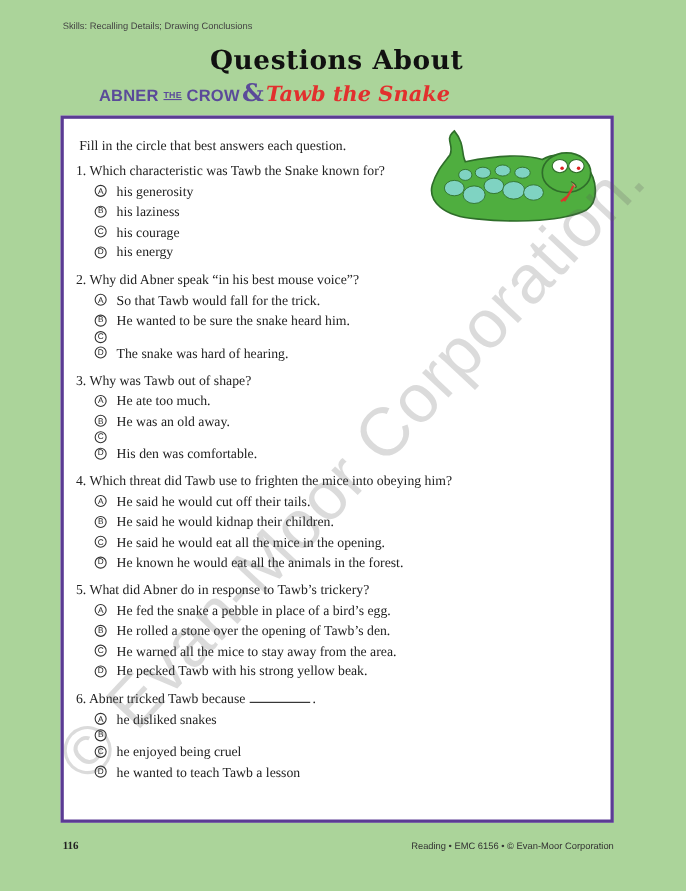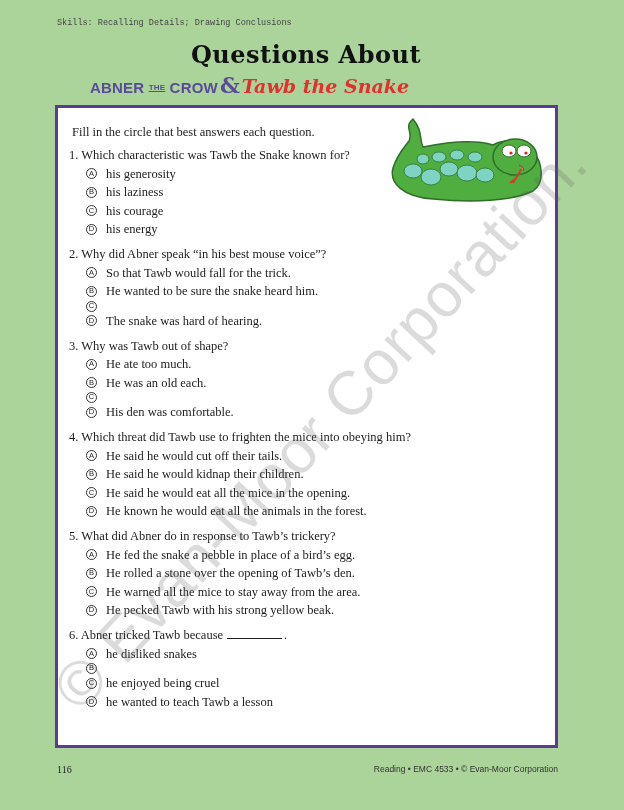--- a/index.html
+++ b/index.html
@@ -1,21 +1,21 @@
 <!DOCTYPE html>
 <html><head>
 <meta charset="utf-8">
 <style>
   html, body { margin:0; padding:0; }
   body {
     width:624px; height:810px; background:#abd49a; position:relative; overflow:hidden;
     font-family:"Liberation Serif", serif; color:#222;
   }
   .skills {
-    position:absolute; left:57px; top:18px; font-family:Liberation Mono, monospace;
+    position:absolute; left:57px; top:18px; font-family:Liberation Sans, sans-serif;
     font-size:8.5px; color:#444;
   }
   .title {
     position:absolute; left:0; width:612px; top:40px; text-align:center;
     font-family:"DejaVu Serif", serif; font-size:24px; font-weight:bold; color:#111;
     letter-spacing:0.5px;
   }
   .subtitle {
     position:absolute; left:0; width:499px; top:72px; text-align:center; white-space:nowrap;
   }
@@ -39,21 +39,21 @@
   .opt { font-size:12.5px; line-height:18.5px; padding-left:17px; display:flex; align-items:center; }
   .bubble {
     display:inline-flex; align-items:center; justify-content:center;
     width:11px; height:11px; border:1px solid #333; border-radius:50%;
     font-family:"Liberation Sans", sans-serif; font-size:7.5px; margin-right:9px; box-sizing:border-box;
     cursor:pointer; background:#fff;
   }
   .blank { display:inline-block; width:55px; border-bottom:1px solid #222; margin:0 2px 0 4px; height:10px; }
   .snake { position:absolute; left:325px; top:5px; width:165px; height:95px; }
   .footer-page {
-    position:absolute; left:57px; top:764px; font-family:"Liberation Serif", serif; font-weight:normal; font-size:10px; color:#222;
+    position:absolute; left:57px; top:764px; font-family:"Liberation Serif", serif; font-weight:bold; font-size:10px; color:#222;
   }
   .footer-credit {
     position:absolute; right:66px; top:764px; font-family:"Liberation Sans", sans-serif; font-size:8.5px; color:#333;
   }
   .watermark {
     position:absolute; left:-60px; top:390px; width:760px; text-align:center;
     transform:rotate(-47deg); font-family:"Liberation Sans", sans-serif; font-size:62px;
     color:rgba(90,90,90,0.22); white-space:nowrap; pointer-events:none; letter-spacing:1px;
   }
 </style>
@@ -135,21 +135,21 @@
     </div>
 
     <div class="q">
       <div class="q-text"><span>3.</span> <span>Why was Tawb out of shape?</span></div>
       <div class="opt">
           <span class="bubble">A</span>
           <span>He ate too much.</span>
         </div>
       <div class="opt">
           <span class="bubble">B</span>
-          <span>He was an old each.</span>
+          <span>He was an old away.</span>
         </div>
       <div class="opt">
           <span class="bubble">C</span>
         </div>
       <div class="opt">
           <span class="bubble">D</span>
           <span>His den was comfortable.</span>
         </div>
     </div>
 
@@ -208,15 +208,15 @@
         </div>
       <div class="opt">
           <span class="bubble">D</span>
           <span>he wanted to teach Tawb a lesson</span>
         </div>
     </div>
   </div>
 </div>
 
 <div class="footer-page">116</div>
-<div class="footer-credit">Reading • EMC 4533 • © Evan-Moor Corporation</div>
+<div class="footer-credit">Reading • EMC 6156 • © Evan-Moor Corporation</div>
 
 <div class="watermark">© Evan-Moor Corporation.</div>
 
 </body></html>

